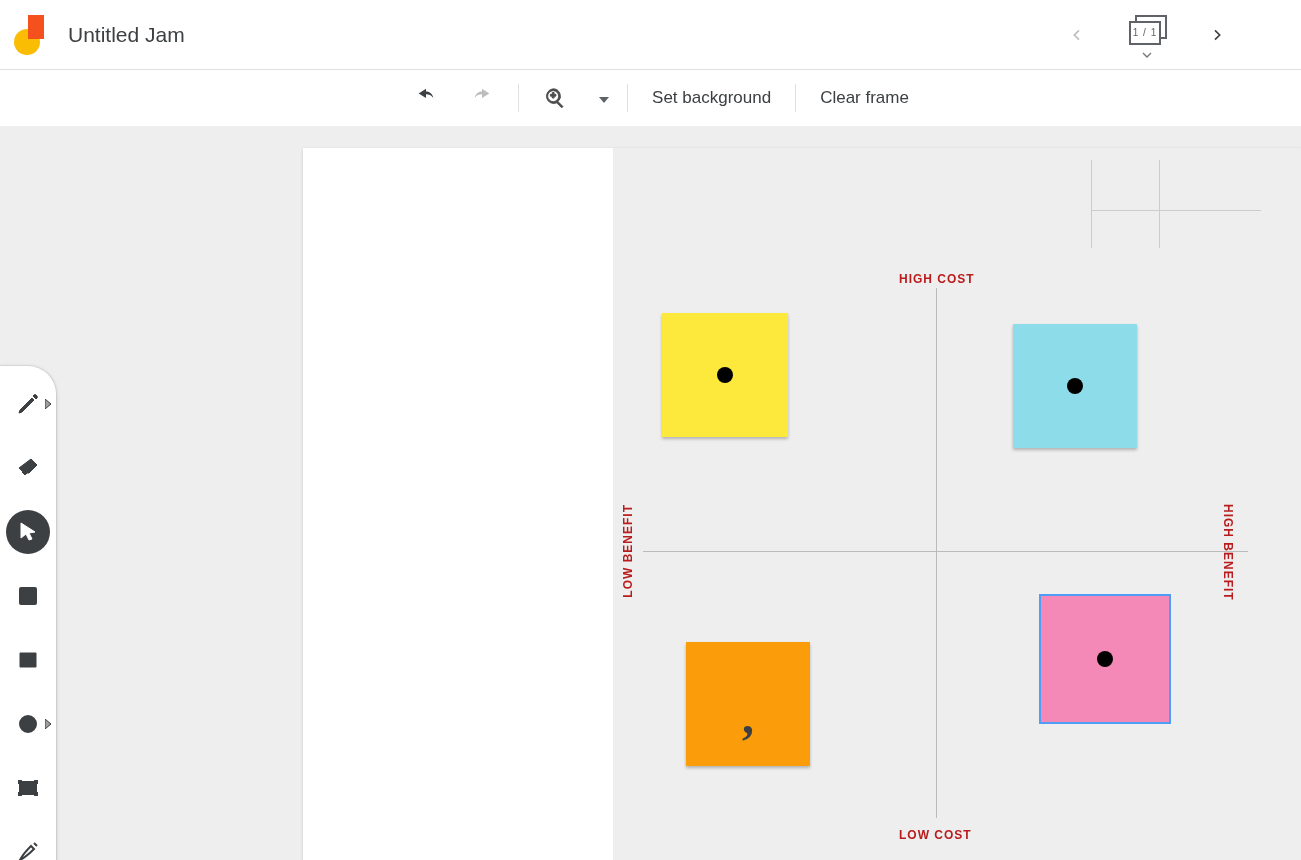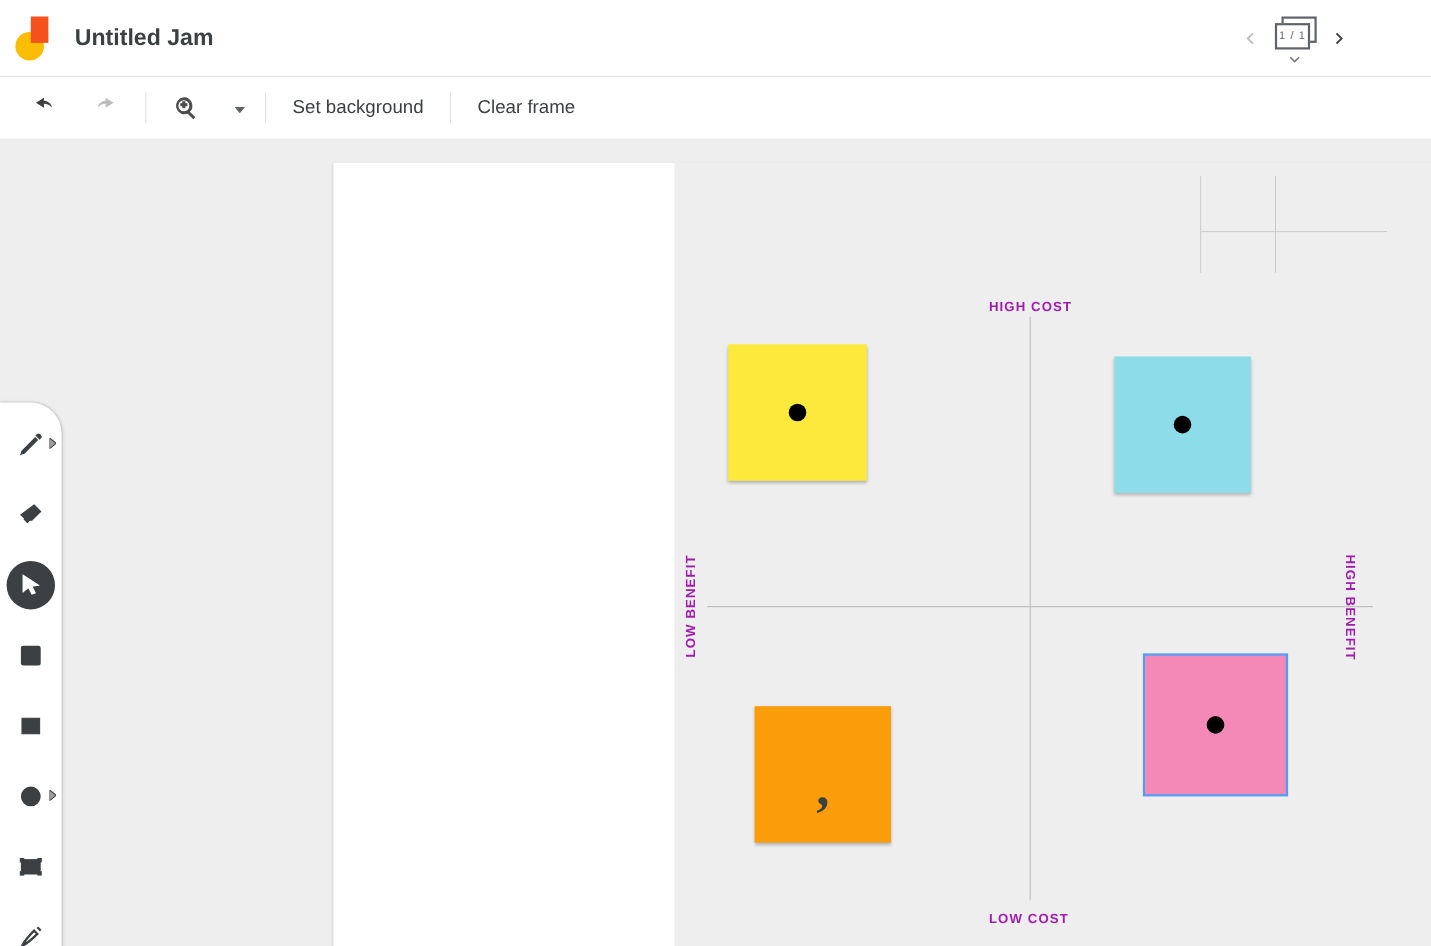--- a/index.html
+++ b/index.html
@@ -11,22 +11,22 @@
     height: 70px;
     border-bottom: 1px solid #e0e0e0;
     display: flex;
     align-items: center;
     padding: 0 14px;
     position: relative;
   }
   .logo { width: 32px; height: 40px; position: relative; margin-right: 22px; flex-shrink:0;}
   .logo .sq { position:absolute; right:2px; top:0; width:16px; height:24px; background:#f4511e;}
   .logo .circ-y { position:absolute; left:0; bottom:0; width:26px; height:26px; border-radius:50%; background:#fbbc04;}
-  .title { font-size: 21px; color:#3c4043; font-weight:700; }
-  .pager { position:absolute; right:70px; top:0; height:100%; display:flex; align-items:center; }
+  .title { font-size: 21px; color:#3c4043; font-weight:400; }
+  .pager { position:absolute; right:70px; top:0; height:100%; display:flex; align-items:center; gap:30px;}
   .pager .arrow { width:28px; height:28px; display:flex; align-items:center; justify-content:center; cursor:pointer;}
   .pager .arrow svg { width:16px; height:16px; }
   .pager .arrow.disabled svg { stroke:#bdbdbd; }
   .pager .arrow.enabled svg { stroke:#3c4043; stroke-width:2.5;}
   .slide-ind { position:relative; width:52px; height:46px; display:flex; align-items:center; justify-content:center;}
   .slide-ind .stack { position:absolute; top:3px; left:8px; width:38px; height:30px; }
   .slide-ind .rect { position:absolute; border:2px solid #5f6368; background:#fff; width:32px; height:24px;}
   .slide-ind .rect.back { top:0; left:6px; }
   .slide-ind .rect.front { top:6px; left:0; display:flex; align-items:center; justify-content:center; font-size:10px; color:#5f6368; letter-spacing:1px;}
   .slide-ind .drop { position:absolute; bottom:-4px; left:50%; transform:translateX(-50%);}
@@ -34,20 +34,21 @@
 
   
   .toolbar {
     height: 56px;
     display:flex;
     align-items:center;
     padding-left: 22px;
     gap: 0;
     font-size: 17px;
     color:#3c4043;
+    justify-content:center;
   }
   .tb-btn { display:flex; align-items:center; justify-content:center; cursor:pointer; }
   .tb-icon { width:36px; height:36px; display:flex; align-items:center; justify-content:center;}
   .tb-icon svg { width:22px; height:22px; }
   .tb-sep { width:1px; height:28px; background:#e0e0e0; margin: 0 18px;}
   .tb-text-btn { padding: 0 6px; cursor:pointer;}
   .zoom-group{ display:flex; align-items:center; gap:6px;}
   .zoom-group .caret svg{ width:10px; height:6px;}
   .disabled-icon svg { stroke:#bdbdbd; fill:#bdbdbd;}
   .enabled-icon svg { stroke:#4c4c4c; fill:#4c4c4c;}
@@ -94,21 +95,21 @@
     box-shadow: 0 1px 3px rgba(0,0,0,0.15);
   }
   .board-bg{
     position:absolute;
     left:310px; top:0; right:0; bottom:0;
     background:#eeeeee;
   }
   .axis-line{ position:absolute; background:#9e9e9e; }
   .axis-v{ width:1px; }
   .axis-h{ height:1px; }
-  .axis-label{ position:absolute; font-size:12px; font-weight:700; letter-spacing:1px; color:#a21caf; }
+  .axis-label{ position:absolute; font-size:12px; font-weight:700; letter-spacing:1px; color:#b91c1c; }
   .axis-label.vert{ writing-mode: vertical-rl; }
   .axis-label.vert.left{ transform: rotate(180deg);}
   .note{ position:absolute; box-shadow: 0 2px 3px rgba(0,0,0,0.25); display:flex; align-items:center; justify-content:center;}
   .note .dot{ width:16px; height:16px; background:#000; border-radius:50%; }
   .note.selected{ outline:2px solid #4f9df7; outline-offset:-1px; box-shadow:none;}
   .template-lines .tl{position:absolute; background:#ccc;}
   .comma{ font-size:48px; font-weight:900; font-family: Georgia, serif; line-height:0.4; margin-top:26px;}
 </style>
 </head>
 <body>

